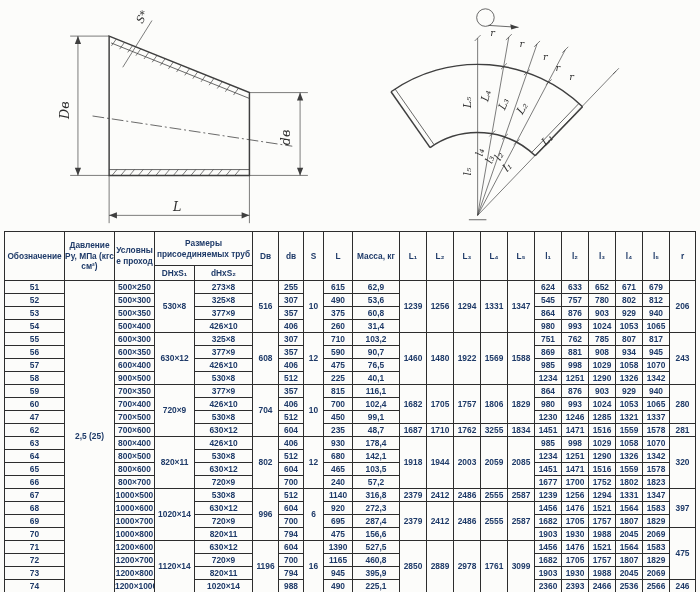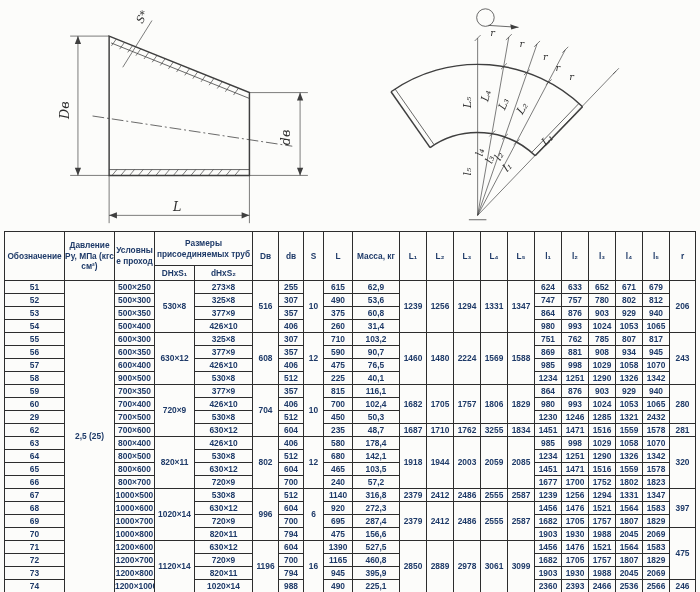--- a/index.html
+++ b/index.html
@@ -171,21 +171,21 @@
           <td>679</td>
           <td rowspan="4">206</td>
         </tr>
         <tr>
           <td>52</td>
           <td>500×300</td>
           <td>325×8</td>
           <td>307</td>
           <td>490</td>
           <td>53,6</td>
-          <td>747</td>
+          <td>545</td>
           <td>757</td>
           <td>780</td>
           <td>802</td>
           <td>812</td>
         </tr>
         <tr>
           <td>53</td>
           <td>500×350</td>
           <td>377×9</td>
           <td>357</td>
@@ -215,21 +215,21 @@
           <td>600×300</td>
           <td rowspan="4">630×12</td>
           <td>325×8</td>
           <td rowspan="4">608</td>
           <td>307</td>
           <td rowspan="4">12</td>
           <td>710</td>
           <td>103,2</td>
           <td rowspan="4">1460</td>
           <td rowspan="4">1480</td>
-          <td rowspan="4">2224</td>
+          <td rowspan="4">1922</td>
           <td rowspan="4">1569</td>
           <td rowspan="4">1588</td>
           <td>751</td>
           <td>762</td>
           <td>785</td>
           <td>807</td>
           <td>817</td>
           <td rowspan="4">243</td>
         </tr>
         <tr>
@@ -300,31 +300,31 @@
           <td>406</td>
           <td>700</td>
           <td>102,4</td>
           <td>980</td>
           <td>993</td>
           <td>1024</td>
           <td>1053</td>
           <td>1065</td>
         </tr>
         <tr>
-          <td>29</td>
+          <td>47</td>
           <td>700×500</td>
           <td>530×8</td>
           <td>512</td>
           <td>450</td>
-          <td>50,3</td>
+          <td>99,1</td>
           <td>1230</td>
           <td>1246</td>
           <td>1285</td>
           <td>1321</td>
-          <td>2432</td>
+          <td>1337</td>
         </tr>
         <tr>
           <td>62</td>
           <td>700×600</td>
           <td>630×12</td>
           <td>604</td>
           <td>235</td>
           <td>48,7</td>
           <td>1687</td>
           <td>1710</td>
@@ -339,21 +339,21 @@
           <td>281</td>
         </tr>
         <tr>
           <td>63</td>
           <td>800×400</td>
           <td rowspan="4">820×11</td>
           <td>426×10</td>
           <td rowspan="4">802</td>
           <td>406</td>
           <td rowspan="4">12</td>
-          <td>580</td>
+          <td>930</td>
           <td>178,4</td>
           <td rowspan="4">1918</td>
           <td rowspan="4">1944</td>
           <td rowspan="4">2003</td>
           <td rowspan="4">2059</td>
           <td rowspan="4">2085</td>
           <td>985</td>
           <td>998</td>
           <td>1029</td>
           <td>1058</td>
@@ -472,21 +472,21 @@
           <td rowspan="4">1120×14</td>
           <td>630×12</td>
           <td rowspan="4">1196</td>
           <td>604</td>
           <td rowspan="4">16</td>
           <td>1390</td>
           <td>527,5</td>
           <td rowspan="4">2850</td>
           <td rowspan="4">2889</td>
           <td rowspan="4">2978</td>
-          <td rowspan="4">3061</td>
+          <td rowspan="4">1761</td>
           <td rowspan="4">3099</td>
           <td>1456</td>
           <td>1476</td>
           <td>1521</td>
           <td>1564</td>
           <td>1583</td>
         </tr>
         <tr>
           <td>72</td>
           <td>1200×700</td>

